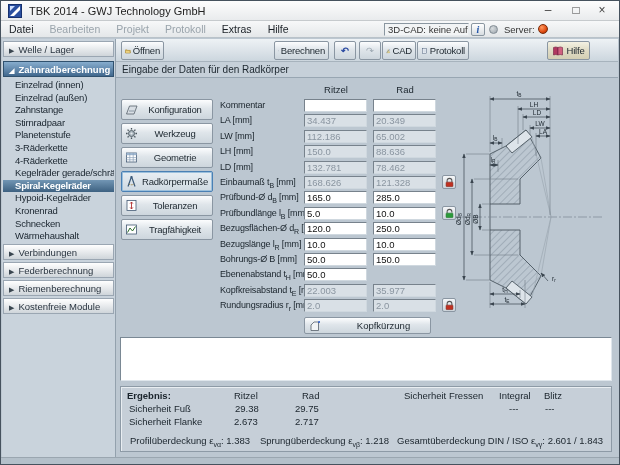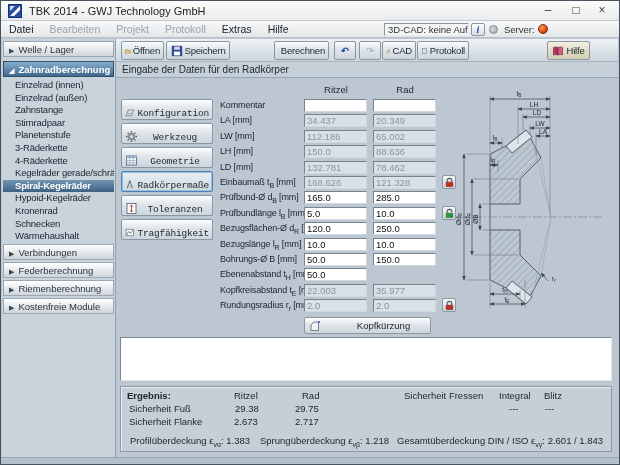--- a/index.html
+++ b/index.html
@@ -51,21 +51,21 @@
   .tbtn{position:absolute;top:2px;height:19px;border:1px solid #8a96a2;border-radius:2px;
     background:linear-gradient(#fcfdfe,#dfe5ea 45%,#cdd6dd);font-size:9.5px;letter-spacing:-0.2px;
     color:#1c262e;display:flex;align-items:center;justify-content:center;gap:2px;padding:0 3px;cursor:pointer;}
   .tbtn.tan{background:linear-gradient(#f3f1e3,#e1ddc7 45%,#d3cfb4);}
   .tbtn.dis{color:#9aa6b0;}
   .secheader{position:absolute;left:0;top:23px;right:0;height:16px;background:#c6d0d9;
     border-bottom:1px solid #98a6b2;font-size:10px;color:#1c262e;line-height:15px;padding-left:6px;}
   .content{position:absolute;left:0;top:39px;right:0;height:258px;}
   .navbtn{position:absolute;left:5px;width:92px;height:21px;border:1px solid #8a96a2;border-radius:2px;
     background:linear-gradient(#fcfdfe,#dfe5ea 45%,#cdd6dd);font-size:9.5px;letter-spacing:-0.2px;color:#1c262e;
-    display:flex;align-items:flex-end;gap:3px;padding:0 3px;cursor:pointer;font-family:Liberation Mono, monospace;}
+    display:flex;align-items:center;gap:3px;padding:0 3px;cursor:pointer;}
   .navbtn span.lbl{flex:1;text-align:center;}
   .navbtn.selected{border-color:#4a80b4;box-shadow:0 0 0 1px #9cc0dc inset;background:linear-gradient(#e8eef3,#cfd9e1);}
   .colhdr{position:absolute;top:6px;width:64px;text-align:center;font-size:9.5px;color:#1c262e;}
   .flabel{position:absolute;left:104px;font-size:9px;letter-spacing:-0.15px;color:#1a242c;
     white-space:nowrap;line-height:13px;}
   .flabel sub{font-size:7px;}
   .fin{position:absolute;height:13px;width:63px;border:1px solid;border-color:#77828c #cfd8df #cfd8df #77828c;
     background:#fff;font-family:"Liberation Sans",sans-serif;font-size:9.5px;padding:0 2px;color:#111;}
   .fin.dis{background:#d9e0e6;color:#8a95a0;}
   .fin.c1{left:188px;} .fin.c2{left:257px;}
@@ -138,28 +138,20 @@
 
   <div class="main">
 
     <div class="toolbar">
       <button class="tbtn" style="left:5px;width:43px">
         <svg width="12" height="12" viewBox="0 0 12 12">
             <path d="M1,3.5 h3.4 l1,1.2 H11 V10 H1 Z" fill="#e9c45e" stroke="#8a6a1a" stroke-width="0.7"></path>
             <path d="M1,5.5 H9.5 L11,10 H1 Z" fill="#f6dc8a" stroke="#8a6a1a" stroke-width="0.7"></path>
           </svg>
         <span>Öffnen</span>
-      </button>
-      <button class="tbtn" style="left:50px;width:64px">
-        <svg width="12" height="12" viewBox="0 0 12 12">
-            <rect x="1.2" y="1.2" width="9.6" height="9.6" fill="#2e4f9e" stroke="#1a2f66" stroke-width="0.7"></rect>
-            <rect x="3.2" y="1.6" width="5.6" height="3.2" fill="#cdd6ea"></rect>
-            <rect x="3" y="6.6" width="6" height="3.8" fill="#fff"></rect>
-          </svg>
-        <span>Speichern</span>
       </button>
       <button class="tbtn" style="left:158px;width:55px">
         <svg width="12" height="12" viewBox="0 0 12 12">
             <rect x="2" y="1.2" width="8" height="9.6" fill="#dfe5ea" stroke="#55606a" stroke-width="0.7"></rect>
             <rect x="3.1" y="2.3" width="5.8" height="2" fill="#27405c"></rect>
             <g fill="#55606a">
               <rect x="3.1" y="5.4" width="1.4" height="1.2"></rect>
               <rect x="5.3" y="5.4" width="1.4" height="1.2"></rect>
               <rect x="7.5" y="5.4" width="1.4" height="1.2"></rect>
               <rect x="3.1" y="7.4" width="1.4" height="1.2"></rect>

